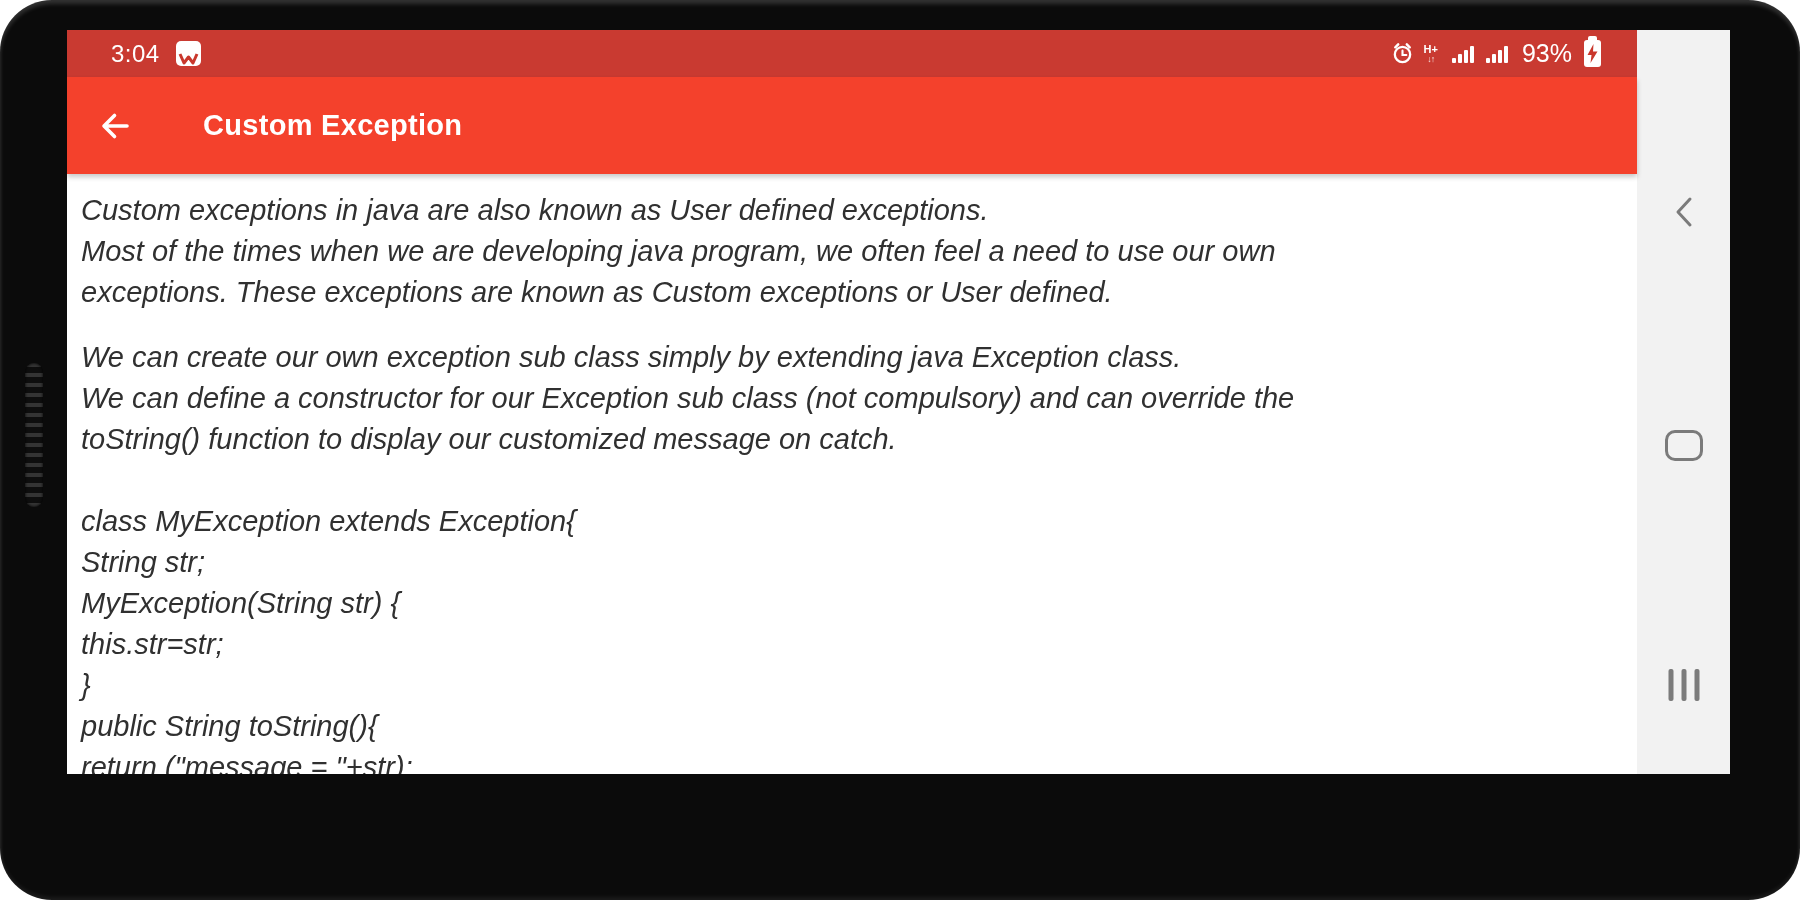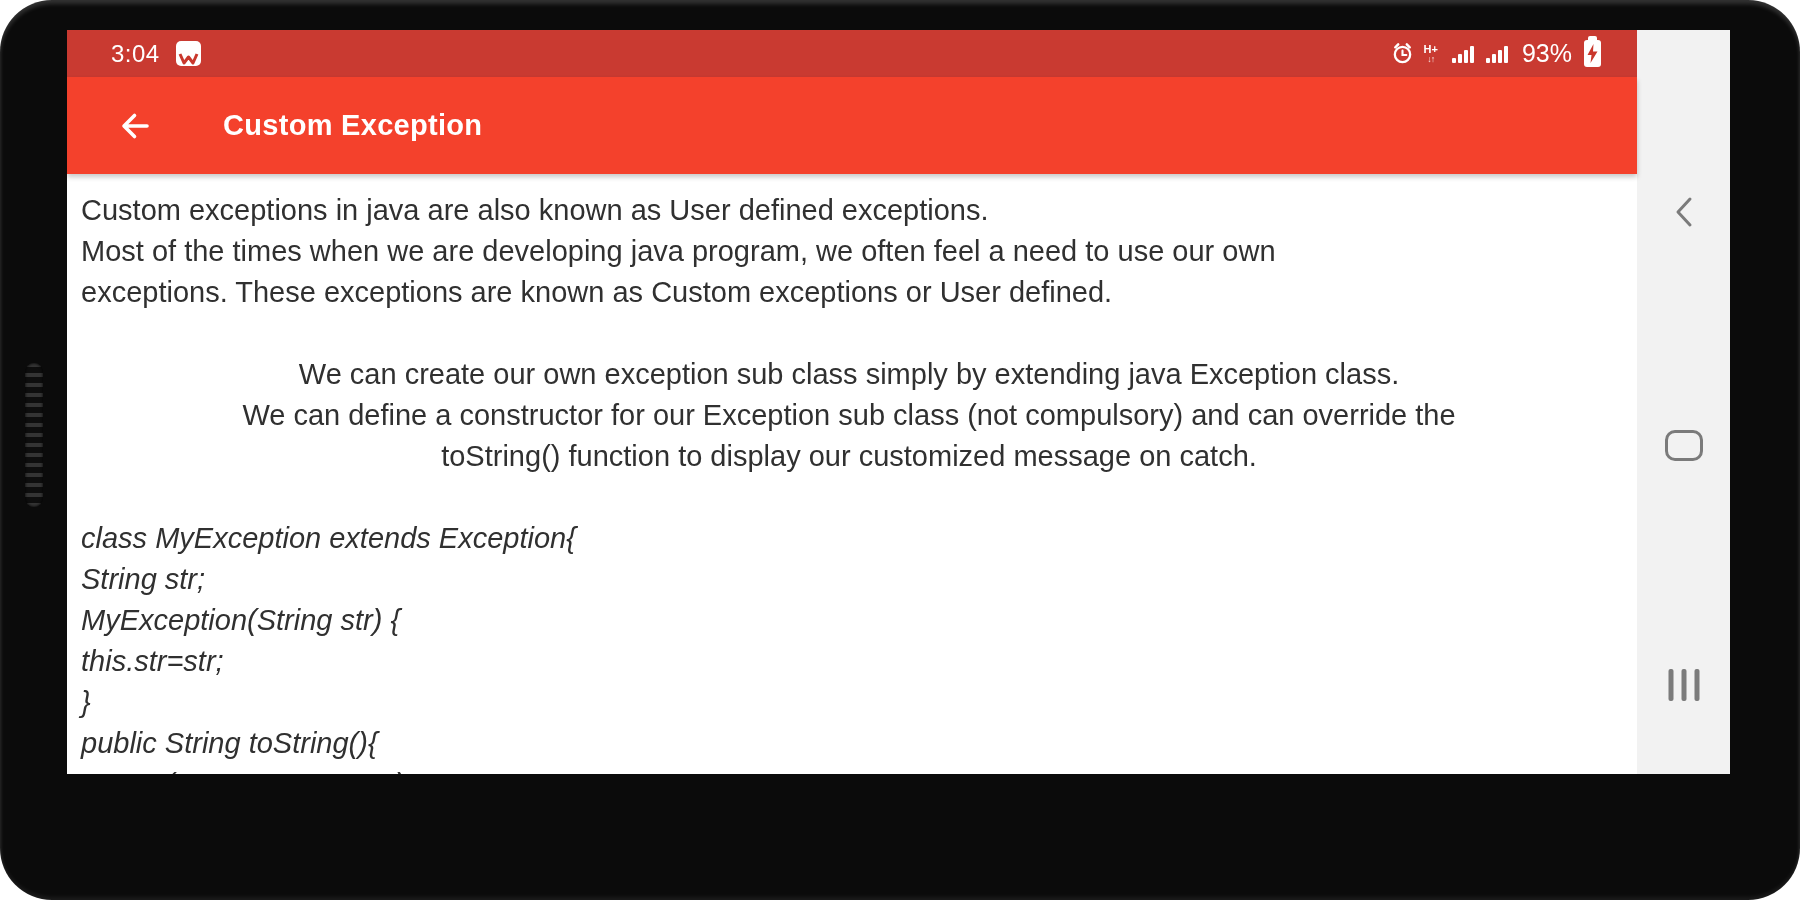--- a/index.html
+++ b/index.html
@@ -35,29 +35,29 @@
   .signal i:nth-child(3){height:13px;}
   .signal i:nth-child(4){height:17px;}
   .batt-pct{font-size:25px;margin-left:4px;}
   .battery{position:relative;width:17px;height:27px;background:#fff;border-radius:3px;margin-left:2px;}
   .battery::before{content:"";position:absolute;top:-4px;left:4px;width:9px;height:4px;background:#fff;
                    border-radius:2px 2px 0 0;}
   .bolt{position:absolute;inset:0;display:flex;align-items:center;justify-content:center;}
 
   
   .app-bar{height:97px;flex:0 0 97px;background:#f4412c;display:flex;align-items:center;
-           padding-left:48px;box-shadow:0 3px 5px rgba(0,0,0,.22);position:relative;z-index:2;}
+           padding-left:28px;box-shadow:0 3px 5px rgba(0,0,0,.22);position:relative;z-index:2;}
   .back-button{width:40px;height:40px;display:flex;align-items:center;justify-content:center;cursor:pointer;}
   .app-title{color:#fff;font-weight:bold;font-size:29px;margin-left:68px;letter-spacing:.3px;}
 
   
   .content{flex:1;background:#fff;color:#303030;font-size:29px;line-height:41px;
            padding:16px 20px 0 14px;overflow:hidden;}
-  .para{margin:0;white-space:pre-line;}
-  .para + .para{margin-top:41px;text-align:center;}
+  .para{margin:0;white-space:pre-line;font-style:italic;}
+  .para + .para{margin-top:24px;}
   .code-block{margin:41px 0 14px 0;font-style:italic;white-space:pre-line;font-family:"Liberation Sans","DejaVu Sans",sans-serif;}
 
   
   .nav-bar{flex:0 0 93px;width:93px;background:#f2f2f2;position:relative;}
   .nav-btn{position:absolute;left:50%;transform:translateX(-50%);display:flex;align-items:center;justify-content:center;cursor:pointer;}
   .nav-back{top:162px;width:40px;height:40px;}
   .nav-home{top:399px;width:40px;height:32px;}
   .home-shape{width:38px;height:31px;border:3px solid #7b7b7b;border-radius:10px;}
   .nav-recents{top:639px;display:flex;gap:8px;}
   .nav-recents i{display:block;width:5px;height:32px;background:#7b7b7b;border-radius:2px;}

